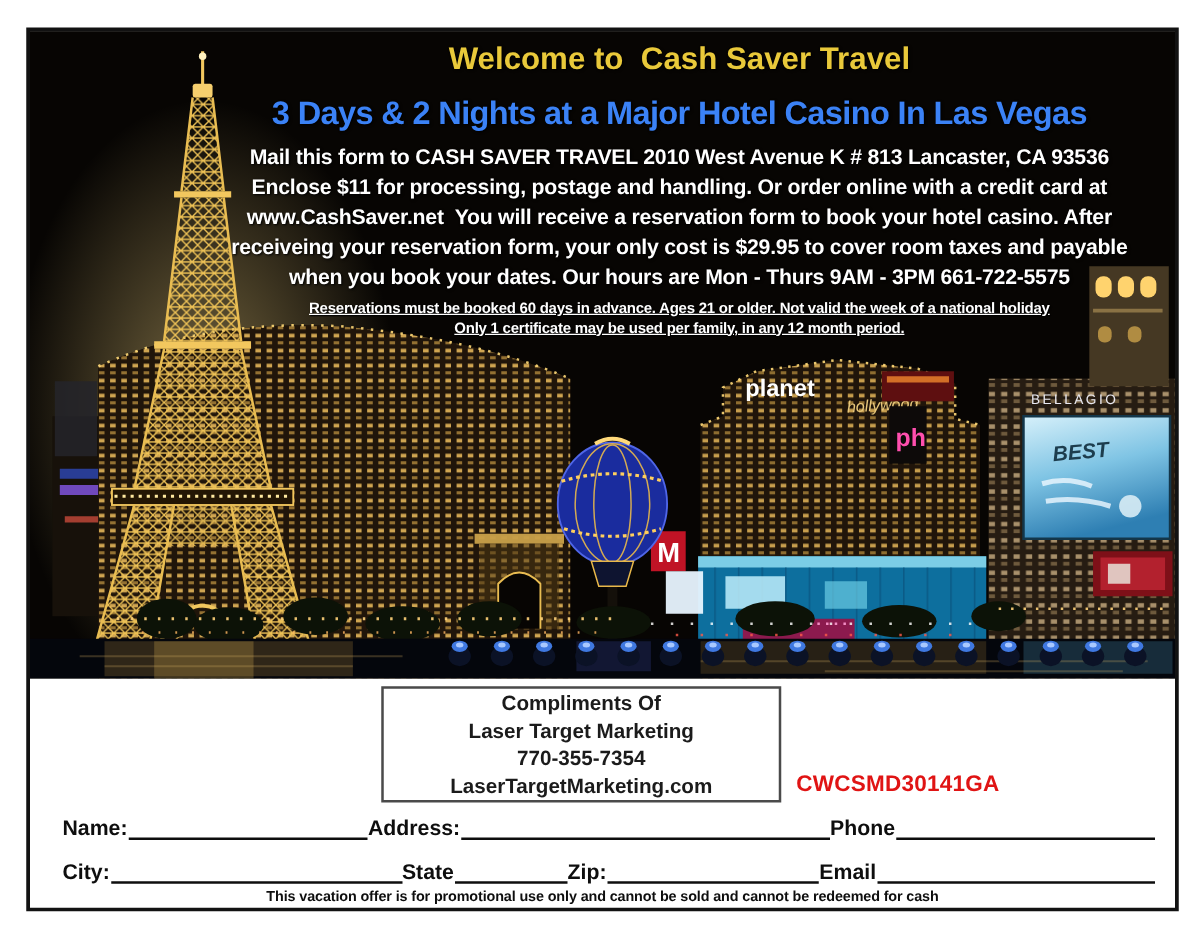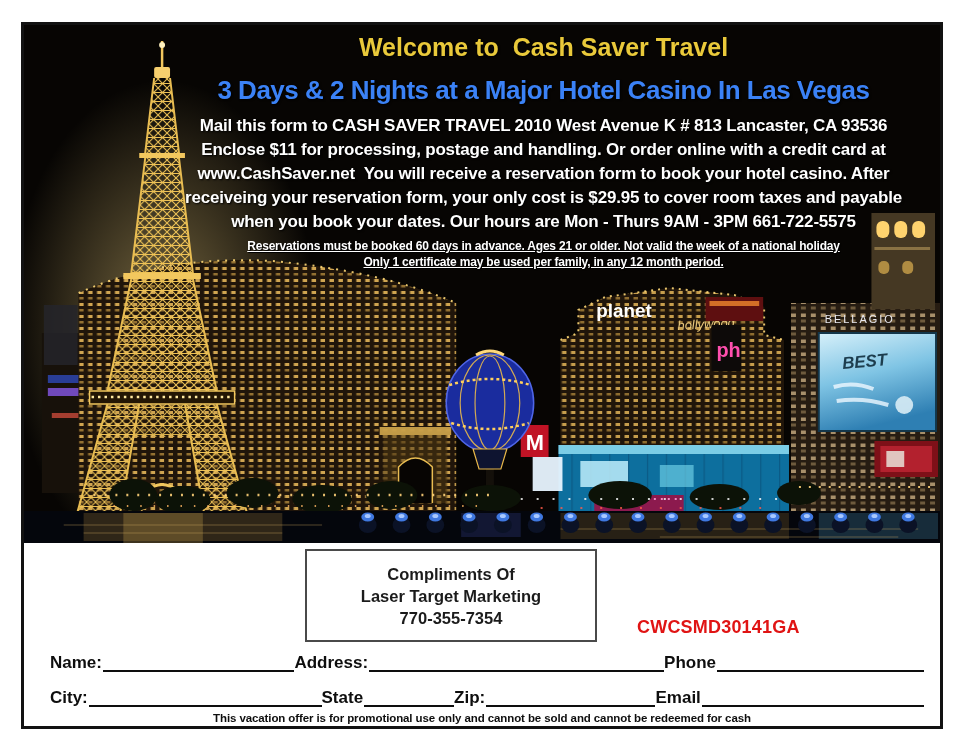--- a/index.html
+++ b/index.html
@@ -18,21 +18,21 @@
   .t2{font-size:26px;font-weight:bold;color:#3b82f6;margin-top:13px;letter-spacing:-0.5px;
       white-space:pre;text-shadow:1px 1px 2px #000;}
   .body-lines{margin-top:8px;font-size:17px;font-weight:bold;line-height:24px;
       letter-spacing:-0.2px;text-shadow:1px 1px 2px #000;}
   .body-lines div{white-space:pre;}
   .fine{margin-top:5px;font-size:12px;font-weight:bold;line-height:15.5px;letter-spacing:-0.2px;
       text-shadow:1px 1px 1px #000;text-decoration:underline;}
   .fine div{white-space:pre;}
   
   .form-area{position:relative;height:183px;background:#ffffff;color:#111;}
-  .comp-box{position:absolute;left:281px;top:6px;width:292px;height:93px;box-sizing:border-box;
+  .comp-box{position:absolute;left:281px;top:6px;width:320px;height:93px;box-sizing:border-box;
             border:2px solid #4a4a4a;display:flex;flex-direction:column;align-items:center;
             justify-content:center;font-weight:bold;font-size:16.5px;line-height:22px;color:#1b1b1b;
             text-align:center;}
   .code{position:absolute;left:613px;top:74px;font-size:18px;font-weight:bold;color:#e01414;
         letter-spacing:0.2px;}
   .frow{position:absolute;left:26px;right:16px;display:flex;align-items:flex-end;
         font-size:17px;font-weight:bold;color:#0e0e0e;}
   .r1{top:110px;} .r2{top:145px;}
   .frow .lbl{white-space:pre;padding-right:1px;}
   .ln{border-bottom:2px solid #0e0e0e;height:3px;margin-bottom:1px;}
@@ -263,20 +263,21 @@
         </div>
       </div>
     </div>
 
     <div class="form-area">
 
       <div class="comp-box">
         <div>Compliments Of</div>
         <div>Laser Target Marketing</div>
         <div>770-355-7354</div>
+        <div>LaserTargetMarketing.com</div>
       </div>
 
       <div class="code">CWCSMD30141GA</div>
 
       <div class="frow r2">
         <span class="lbl">City:</span>
         <span class="ln f220"></span>
         <span class="lbl">State</span>
         <span class="ln f085"></span>
         <span class="lbl">Zip:</span>

